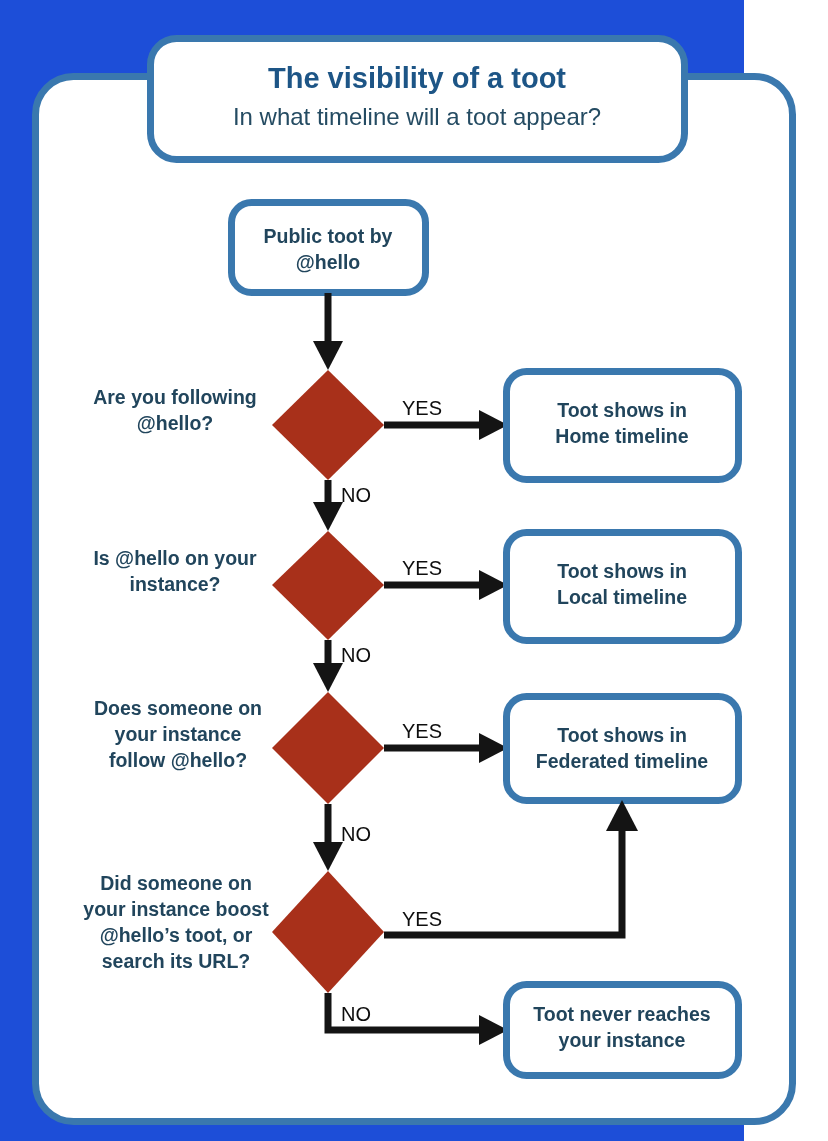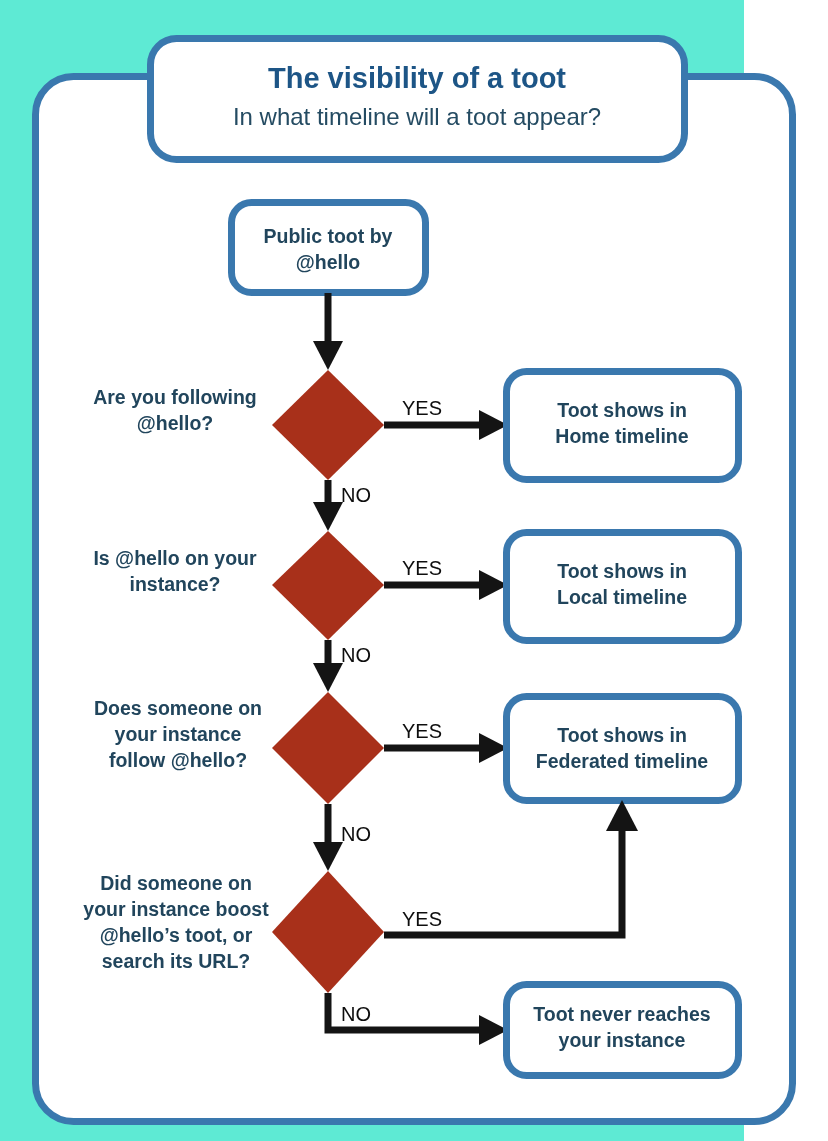--- a/index.html
+++ b/index.html
@@ -11,21 +11,21 @@
   body {
     width: 828px;
     height: 1141px;
     font-family: "Liberation Sans", sans-serif;
     overflow: hidden;
   }
   #canvas {
     position: relative;
     width: 744px;
     height: 1141px;
-    background: #5eead4;
+    background: #1d4ed8;
   }
   svg#flow {
     position: absolute;
     left: 0;
     top: 0;
     width: 828px;
     height: 1141px;
     display: block;
   }
   .frame-rect {

